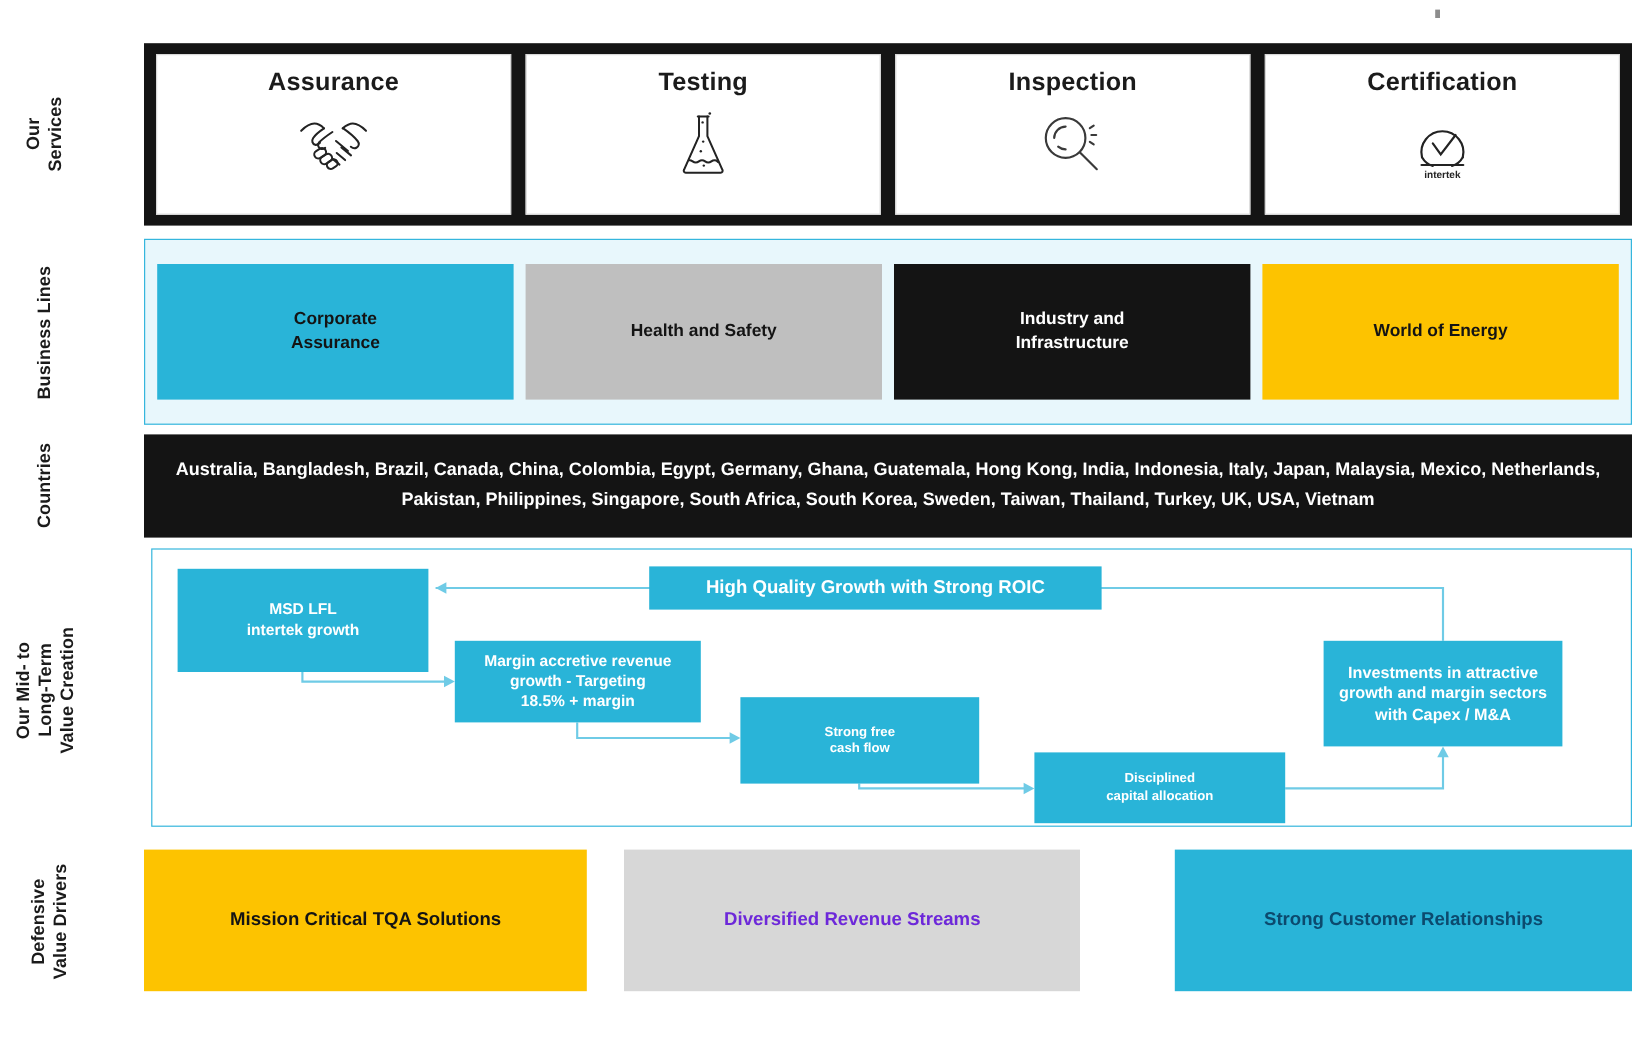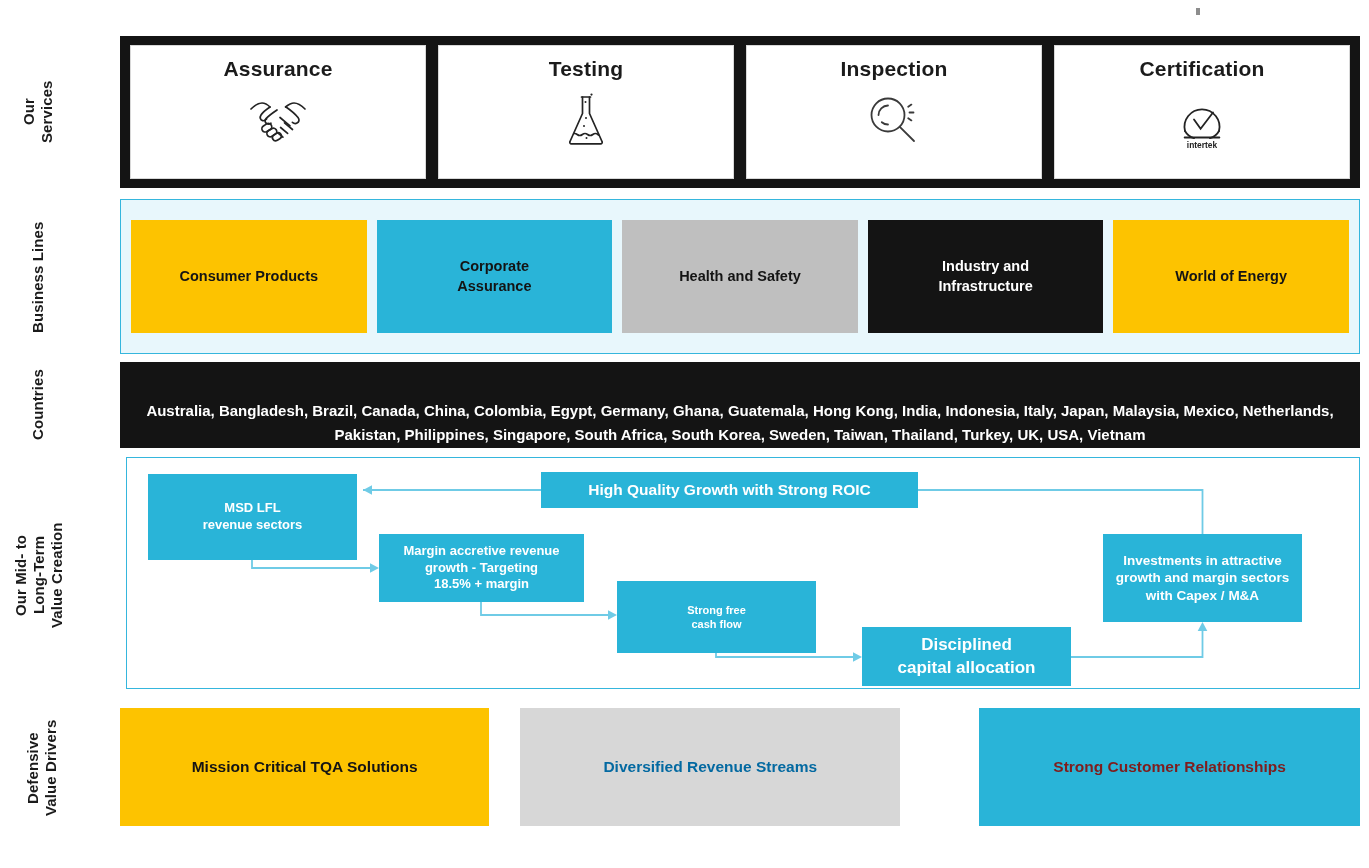--- a/index.html
+++ b/index.html
@@ -116,21 +116,21 @@
   #countries-band {
     position: absolute;
     left: 120px;
     top: 362px;
     width: 1240px;
     height: 86px;
     background: #141414;
     color: #ffffff;
     box-sizing: border-box;
     display: flex;
-    align-items: flex-end;
+    align-items: center;
     justify-content: center;
     padding: 0 16px;
     text-align: center;
     font-size: 15px;
     font-weight: bold;
     line-height: 1.65;
   }
 
   
   #flow-band {
@@ -160,21 +160,21 @@
     text-align: center;
     line-height: 1.3;
     box-sizing: border-box;
     padding: 18px 5px;
     white-space: pre-line;
   }
   #flow-banner  { left: 414px;  top: 14px;  width: 377px; height: 32px; font-size: 15.5px; }
   #box-msd      { left: 21px;   top: 16px;  width: 209px; height: 86px; font-size: 13px; }
   #box-margin   { left: 252px;  top: 76px;  width: 205px; height: 68px; font-size: 13px; }
   #box-fcf      { left: 490px;  top: 123px; width: 199px; height: 72px; font-size: 11px; }
-  #box-capital  { left: 735px;  top: 169px; width: 209px; height: 59px; font-size: 17px; }
+  #box-capital  { left: 735px;  top: 169px; width: 209px; height: 59px; font-size: 11px; }
   #box-invest   { left: 976px;  top: 76px;  width: 199px; height: 88px; font-size: 13.5px; }
 
   
   #defensive-band {
     position: absolute;
     left: 120px;
     top: 708px;
     width: 1240px;
     height: 118px;
     display: flex;
@@ -186,22 +186,22 @@
     display: flex;
     align-items: center;
     justify-content: center;
     text-align: left;
     font-size: 15.5px;
     font-weight: bold;
     box-sizing: border-box;
     padding: 0 8px;
   }
   .dvd-yellow { background: #fdc300; color: #141414; }
-  .dvd-grey   { background: #d7d7d7; color: #0369a1; }
-  .dvd-cyan   { background: #29b4d8; color: #7f1d1d; margin-left: 48px; }
+  .dvd-grey   { background: #d7d7d7; color: #6d28d9; }
+  .dvd-cyan   { background: #29b4d8; color: #0c4a6e; margin-left: 48px; }
 
   .tiny-mark {
     position: absolute;
     left: 1196px;
     top: 8px;
     width: 4px;
     height: 7px;
     background: #8d8d8d;
   }
 </style>
@@ -282,21 +282,20 @@
           <text x="32" y="57" font-family="'Liberation Sans', sans-serif" font-size="8.4" font-weight="bold" fill="#232323" text-anchor="middle">intertek</text>
         </svg>
       </div>
     </div>
 
   </div>
 
   <div class="row-label" style="left:18px; top:212px; width:40px; height:130px;">Business Lines</div>
 
   <div id="business-band">
-    <div class="bl-card bl-yellow">Consumer Products</div>
     <div class="bl-card bl-cyan">Corporate
 Assurance</div>
     <div class="bl-card bl-grey">Health and Safety</div>
     <div class="bl-card bl-black">Industry and
 Infrastructure</div>
     <div class="bl-card bl-yellow">World of Energy</div>
   </div>
 
   <div class="row-label" style="left:18px; top:362px; width:40px; height:86px;">Countries</div>
 
@@ -327,21 +326,21 @@
         <polygon points="236,32 245,27.2 245,36.8"></polygon>
         <polygon points="252,110 243,105.2 243,114.8"></polygon>
         <polygon points="490,157 481,152.2 481,161.8"></polygon>
         <polygon points="735,199 726,194.2 726,203.8"></polygon>
         <polygon points="1075.5,164 1070.7,173 1080.3,173"></polygon>
       </g>
     </svg>
 
     <div class="flow-box" id="flow-banner">High Quality Growth with Strong ROIC</div>
     <div class="flow-box" id="box-msd">MSD LFL
-revenue sectors</div>
+intertek growth</div>
     <div class="flow-box" id="box-margin">Margin accretive revenue
 growth - Targeting
 18.5% + margin</div>
     <div class="flow-box" id="box-fcf">Strong free
 cash flow</div>
     <div class="flow-box" id="box-capital">Disciplined
 capital allocation</div>
     <div class="flow-box" id="box-invest">Investments in attractive
 growth and margin sectors
 with Capex / M&amp;A</div>

